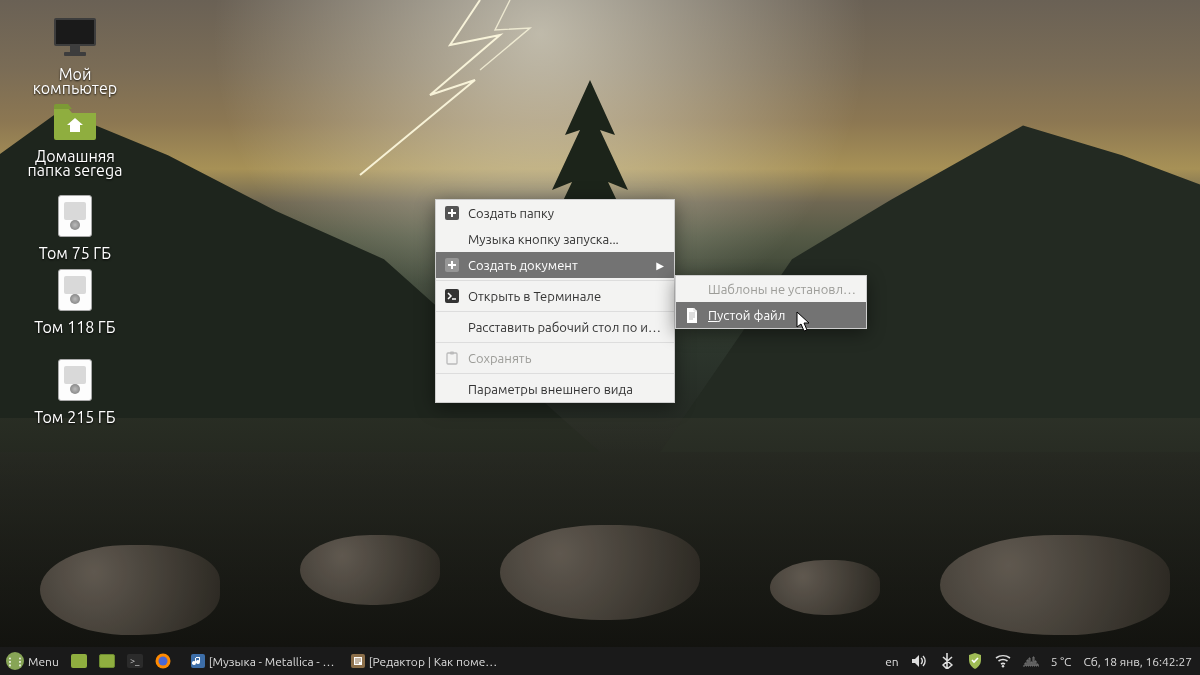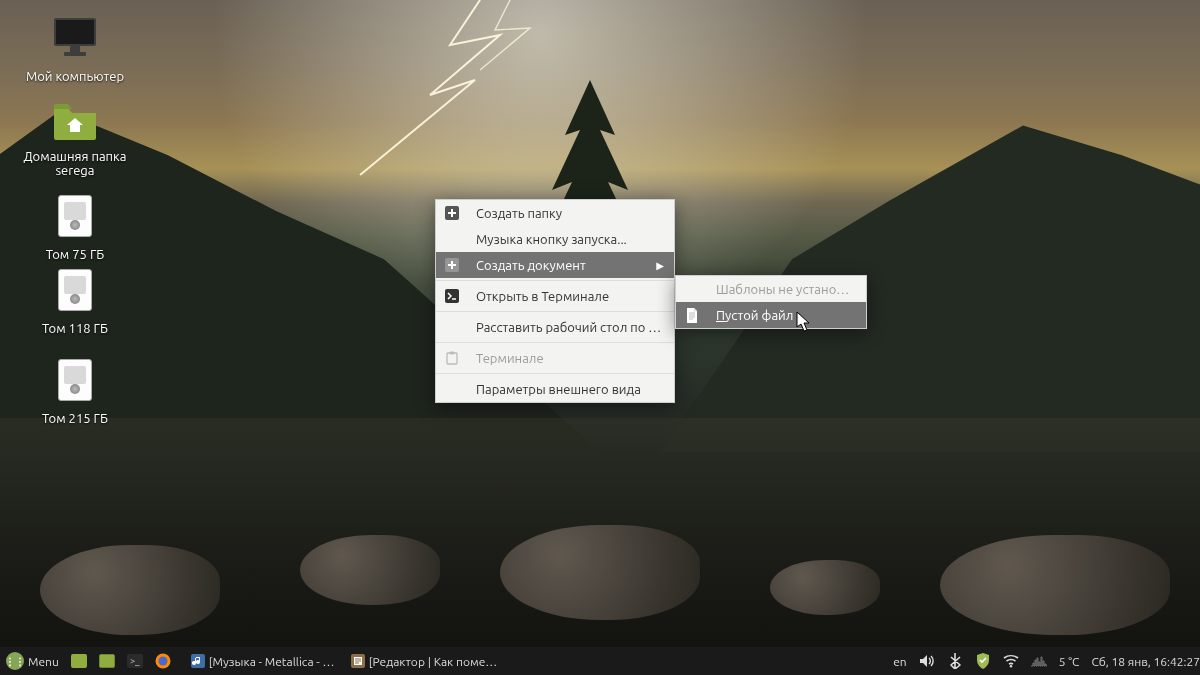--- a/index.html
+++ b/index.html
@@ -22,32 +22,32 @@
     clip-path: polygon(0% 100%, 20% 48%, 35% 32%, 55% 12%, 70% 20%, 85% 30%, 100% 28%, 100% 100%);
     background:#232a22; }
   .lake { position:absolute; left:0; right:0; bottom:28px; height:34%;
     background:linear-gradient(to bottom, rgba(60,60,48,.35),rgba(18,18,14,.9)); }
   .rock { position:absolute; background:radial-gradient(circle at 30% 30%, #6a6258, #2d2a23);
           border-radius:50% 40% 45% 50%; filter:brightness(.9); }
   
   .desktop { position:absolute; inset:0 0 28px 0; }
   .icon { position:absolute; width:110px; text-align:center; cursor:pointer; }
   .icon .glyph { width:48px; height:48px; margin:0 auto 4px; display:flex; align-items:center; justify-content:center; }
-  .icon .label { color:#fff; font-size:13px; line-height:14px; text-shadow:0 1px 2px rgba(0,0,0,.9); display:inline-block; padding:1px 3px; }
+  .icon .label { color:#fff; font-size:16px; line-height:14px; text-shadow:0 1px 2px rgba(0,0,0,.9); display:inline-block; padding:1px 3px; }
   .monitor-svg { width:46px; height:44px; }
   .folder-svg { width:46px; height:40px; }
   .drive { width:34px; height:42px; background:#fdfdfd; border:1px solid #aaa; border-radius:3px; position:relative; }
   .drive::before { content:""; position:absolute; top:6px; left:5px; right:5px; height:18px; background:#d9d9d9; border-radius:2px; }
   .drive::after { content:""; position:absolute; bottom:6px; left:50%; transform:translateX(-50%); width:10px; height:10px; border-radius:50%; background:radial-gradient(circle,#bbb,#777); }
   
   .ctx { position:absolute; background:#f3f3f2; color:#333; font-size:13px;
          box-shadow:0 4px 18px rgba(0,0,0,.45); border:1px solid rgba(0,0,0,.15); }
   .ctx.main { left:435px; top:199px; width:240px; }
   .ctx.sub  { left:675px; top:275px; width:192px; }
-  .ctx .row { display:flex; align-items:center; height:26px; padding:0 10px 0 8px; gap:16px; cursor:pointer; }
+  .ctx .row { display:flex; align-items:center; height:26px; padding:0 10px 0 8px; gap:8px; cursor:pointer; }
   .ctx .row.sel { background:#737373; color:#fff; }
   .ctx .row.dis { color:#9c9c98; cursor:default; }
   .ctx .row .ico { width:16px; height:16px; flex:0 0 16px; display:flex; align-items:center; justify-content:center; }
   .ctx .row .txt { flex:1; white-space:nowrap; overflow:hidden; text-overflow:ellipsis; }
   .ctx .row .arrow { font-size:10px; color:inherit; }
   .ctx .sep { height:1px; background:#ddd; margin:2px 0; }
   .sub-under { text-decoration:underline; }
   
   .panel { position:absolute; left:0; right:0; bottom:0; height:28px;
            background:#1a1a1a; display:flex; align-items:center; color:#ddd; font-size:12px; }
@@ -173,21 +173,21 @@
       <span class="txt">Расставить рабочий стол по имени</span>
     </div>
     <div class="sep"></div>
     <div class="row dis">
       <span class="ico">
         <svg width="14" height="14" viewBox="0 0 14 14">
             <rect x="2" y="2" width="10" height="11" rx="1" fill="none" stroke="#bbb" stroke-width="1.3"></rect>
             <rect x="5" y="0.5" width="4" height="3" rx="1" fill="#bbb"></rect>
           </svg>
       </span>
-      <span class="txt">Терминале</span>
+      <span class="txt">Сохранять</span>
     </div>
     <div class="sep"></div>
     <div class="row">
       <span class="ico"></span>
       <span class="txt">Параметры внешнего вида</span>
     </div>
   </div>
 
   <div class="ctx sub">
     <div class="row dis">
@@ -293,16 +293,16 @@
   <div class="pbtn">
     <span class="tray-ico">
       <svg width="16" height="14" viewBox="0 0 16 14">
           <path d="M0 12h2v-3h1v3h1v-6h1v6h1v-8h1v8h1v-4h1v4h1v-9h1v9h1v-5h1v5h1v-2h1v2h1" stroke="#777" stroke-width="1" fill="none"></path>
         </svg>
     </span>
   </div>
   <div class="pbtn">
     <span>5 °C</span>
   </div>
-  <div class="pbtn" style="padding-right:0;">
+  <div class="pbtn" style="padding-right:8px;">
     <span>Сб, 18 янв, 16:42:27</span>
   </div>
 </div>
 
 </body></html>

